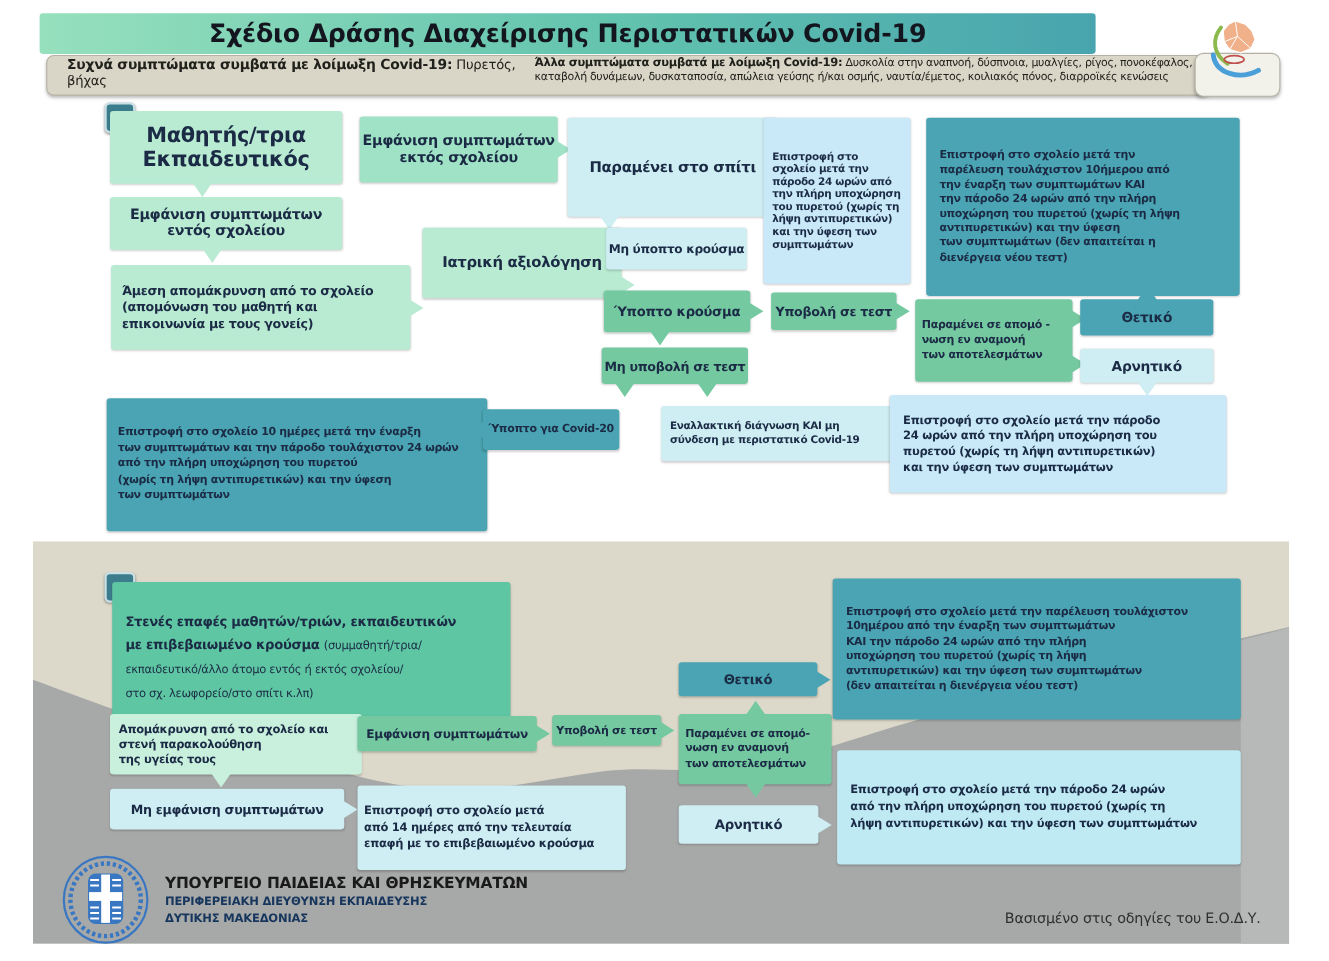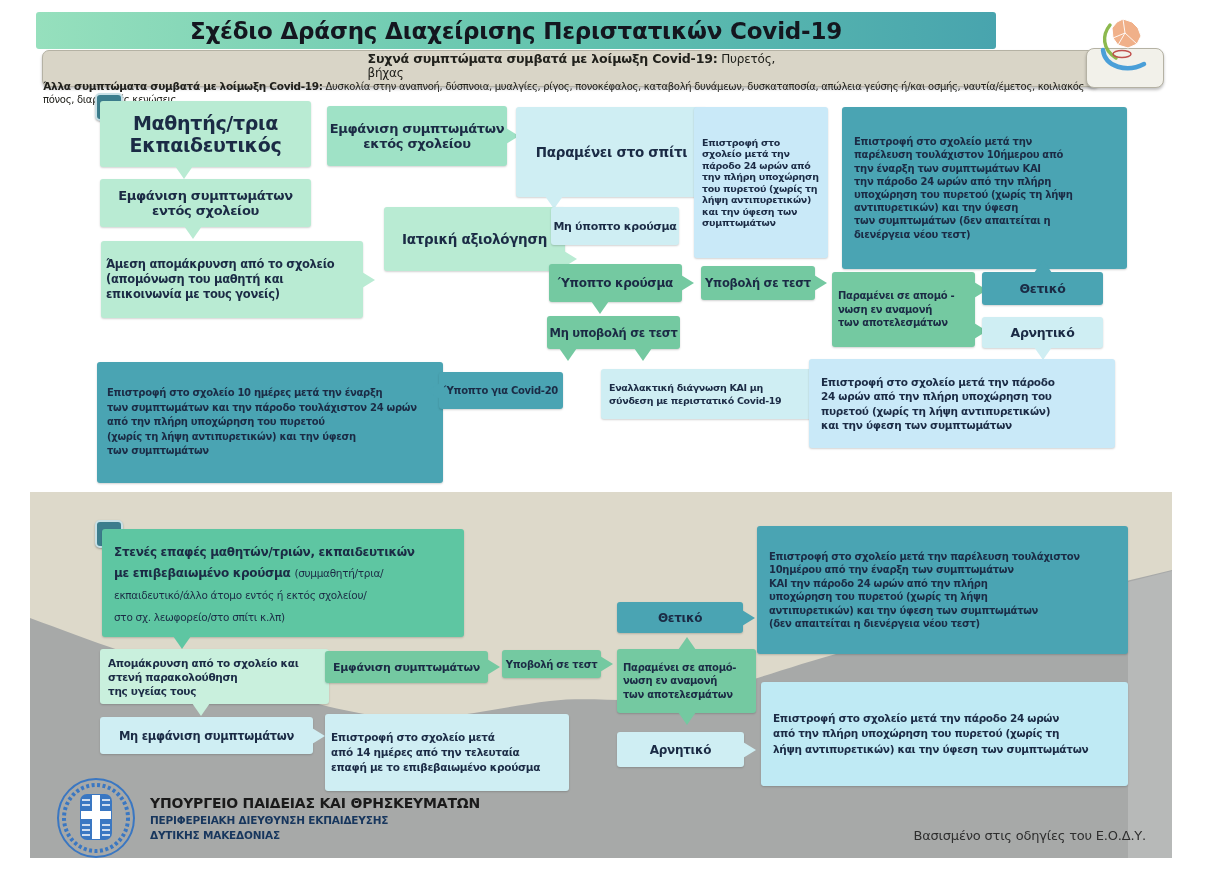--- a/index.html
+++ b/index.html
@@ -6,21 +6,21 @@
   body{font-family:"DejaVu Sans","Liberation Sans",sans-serif;}
   #page{position:relative;width:1208px;height:874px;background:#ffffff;overflow:hidden;}
 
   
   .title-bar{position:absolute;left:36px;top:12px;width:960px;height:37px;
     background:linear-gradient(90deg,#96e0bd 0%,#62c3ae 55%,#48a4ae 100%);
     border-radius:3px;display:flex;align-items:center;justify-content:center;}
   .title-bar h1{margin:0;font-size:23px;font-weight:bold;color:#14161f;letter-spacing:-0.2px;}
   .subtitle-bar{position:absolute;left:42px;top:50px;width:1056px;height:35px;
     background:#d9d5c7;border:1px solid #b5b2a4;border-radius:7px;
-    box-shadow:0 2px 3px rgba(0,0,0,.25);display:flex;align-items:center;color:#21211c;flex-direction:column;}
+    box-shadow:0 2px 3px rgba(0,0,0,.25);display:flex;align-items:flex-start;color:#21211c;}
   .subtitle-left{width:425px;padding-left:18px;font-size:12px;letter-spacing:-0.2px;}
   .subtitle-right{flex:1;padding-right:8px;font-size:10px;line-height:13px;letter-spacing:-0.3px;}
   .subtitle-bar b{font-size:1.05em;}
   .logo-card{position:absolute;left:1086px;top:48px;width:76px;height:38px;background:#f2f1ea;
     border:1px solid #b5b2a4;border-radius:8px;box-shadow:0 2px 3px rgba(0,0,0,.25);}
   .region-logo{position:absolute;left:1092px;top:15px;width:62px;height:68px;}
 
   
   .sec2-bg{position:absolute;left:30px;top:492px;width:1142px;height:366px;}
 
@@ -101,21 +101,21 @@
     <span>Παραμένει στο σπίτι</span>
     <i class="tail t-down" style="left:20%"></i>
   </div>
 
   <div class="box" style="--bg:#b9ebd3;left:100px;top:179px;width:211px;height:48px;font-size:13px;">
     <span>Εμφάνιση συμπτωμάτων
 εντός σχολείου</span>
     <i class="tail t-down" style="left:44%"></i>
   </div>
 
-  <div class="box para" style="--bg:#b9ebd3;left:101px;top:241px;width:252px;height:77px;font-size:11.5px;padding:0 5px;line-height:15px;">
+  <div class="box para" style="--bg:#b9ebd3;left:101px;top:241px;width:252px;height:77px;font-size:11.5px;padding:0 10px;line-height:15px;">
     <span>Άμεση απομάκρυνση από το σχολείο
 (απομόνωση του μαθητή και
 επικοινωνία με τους γονείς)</span>
     <i class="tail t-right"></i>
   </div>
 
   <div class="box" style="--bg:#b9ebd3;left:384px;top:207px;width:181px;height:64px;font-size:13.5px;align-items:center;">
     <span>Ιατρική αξιολόγηση</span>
     <i class="tail t-right" style="top:28%"></i>
     <i class="tail t-right" style="top:82%"></i>
@@ -196,21 +196,21 @@
 
   <div class="box para" style="--bg:#c9e9f8;left:809px;top:359px;width:282px;height:75px;font-size:10.5px;padding:7px 12px;line-height:14.5px;">
     <span>Επιστροφή στο σχολείο μετά την πάροδο
 24 ωρών από την πλήρη υποχώρηση του
 πυρετού (χωρίς τη λήψη αντιπυρετικών)
 και την ύφεση των συμπτωμάτων</span>
   </div>
 
   <div class="marker" style="left:95px;top:520px;"></div>
 
-  <div class="box para" style="--bg:#5ec6a2;left:102px;top:529px;width:338px;height:104px;padding:2px 12px;line-height:1.35;">
+  <div class="box para" style="--bg:#5ec6a2;left:102px;top:529px;width:338px;height:104px;padding:15px 12px;line-height:1.35;">
     <span><span style="font-size:12px;">Στενές επαφές μαθητών/τριών, εκπαιδευτικών
 με επιβεβαιωμένο κρούσμα </span><span style="font-size:10.5px;font-weight:normal;">(συμμαθητή/τρια/
 εκπαιδευτικό/άλλο άτομο εντός ή εκτός σχολείου/
 στο σχ. λεωφορείο/στο σπίτι κ.λπ)</span></span>
     <i class="tail t-down" style="left:22%"></i>
   </div>
 
   <div class="box para" style="--bg:#c9f0dd;left:100px;top:649px;width:213px;height:55px;font-size:10.5px;padding:0 8px;line-height:14px;">
     <span>Απομάκρυνση από το σχολείο και
 στενή παρακολούθηση

